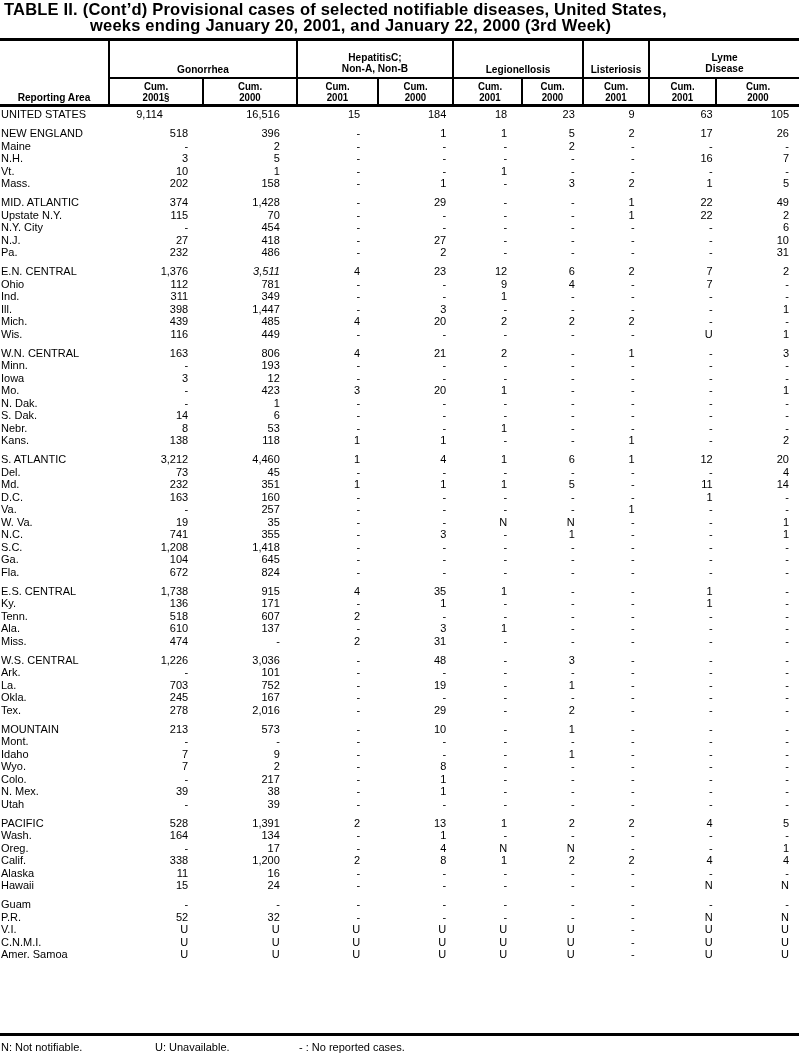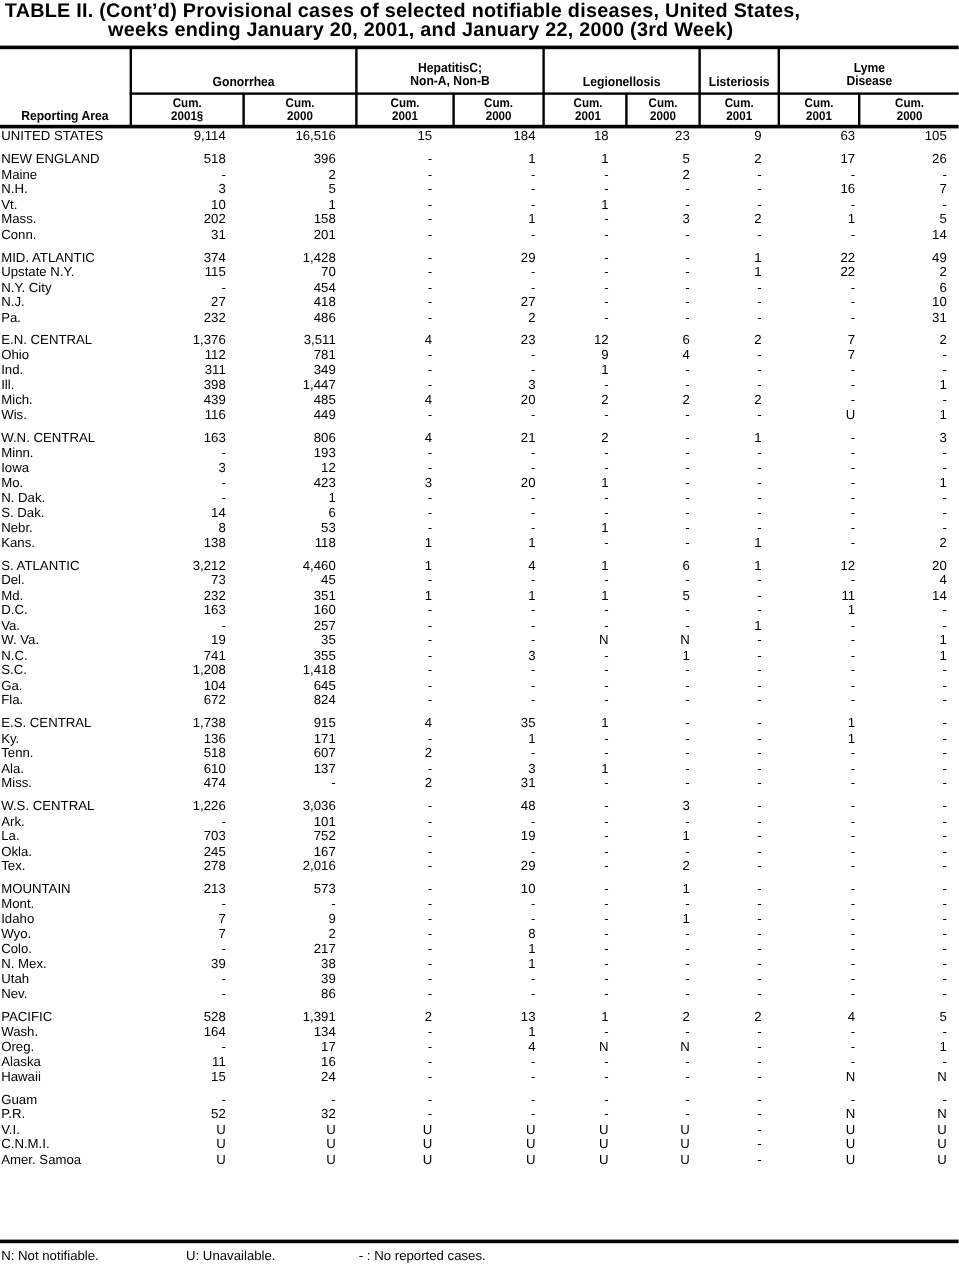--- a/index.html
+++ b/index.html
@@ -109,21 +109,21 @@
     <col style="width:74px">
       <col style="width:69px">
       <col style="width:56px">
       <col style="width:68px">
     <col style="width:70px">
       <col style="width:80px">
   </colgroup>
   <tbody id="tbody">
       <tr>
         <td class="area">UNITED STATES</td>
-        <td class="num" style="padding-right: 0px;">9,114</td>
+        <td class="num" style="padding-right: 0px; text-align: center;">9,114</td>
         <td class="num" style="padding-right: 5px;">16,516</td>
         <td class="num" style="padding-right: 10px;">15</td>
         <td class="num" style="padding-right: 0px;">184</td>
         <td class="num" style="padding-right: 10px;">18</td>
         <td class="num" style="padding-right: 0px;">23</td>
         <td class="num" style="padding-right: 10px;">9</td>
         <td class="num" style="padding-right: 4px;">63</td>
         <td class="num" style="padding-right: 10px;">105</td>
       </tr>
       <tr class="gap">
@@ -182,32 +182,20 @@
         <td class="num" style="padding-right: 0px;">202</td>
         <td class="num" style="padding-right: 5px;">158</td>
         <td class="num" style="padding-right: 10px;">-</td>
         <td class="num" style="padding-right: 0px;">1</td>
         <td class="num" style="padding-right: 10px;">-</td>
         <td class="num" style="padding-right: 0px;">3</td>
         <td class="num" style="padding-right: 10px;">2</td>
         <td class="num" style="padding-right: 4px;">1</td>
         <td class="num" style="padding-right: 10px;">5</td>
       </tr>
-      <tr>
-        <td class="area">Conn.</td>
-        <td class="num" style="padding-right: 0px;">31</td>
-        <td class="num" style="padding-right: 5px;">201</td>
-        <td class="num" style="padding-right: 10px;">-</td>
-        <td class="num" style="padding-right: 0px;">-</td>
-        <td class="num" style="padding-right: 10px;">-</td>
-        <td class="num" style="padding-right: 0px;">-</td>
-        <td class="num" style="padding-right: 10px;">-</td>
-        <td class="num" style="padding-right: 4px;">-</td>
-        <td class="num" style="padding-right: 10px;">14</td>
-      </tr>
       <tr class="gap">
         <td colspan="10"></td>
       </tr>
       <tr>
         <td class="area">MID. ATLANTIC</td>
         <td class="num" style="padding-right: 0px;">374</td>
         <td class="num" style="padding-right: 5px;">1,428</td>
         <td class="num" style="padding-right: 10px;">-</td>
         <td class="num" style="padding-right: 0px;">29</td>
         <td class="num" style="padding-right: 10px;">-</td>
@@ -263,21 +251,21 @@
         <td class="num" style="padding-right: 10px;">-</td>
         <td class="num" style="padding-right: 4px;">-</td>
         <td class="num" style="padding-right: 10px;">31</td>
       </tr>
       <tr class="gap">
         <td colspan="10"></td>
       </tr>
       <tr>
         <td class="area">E.N. CENTRAL</td>
         <td class="num" style="padding-right: 0px;">1,376</td>
-        <td class="num" style="padding-right: 5px;">3,511</td>
+        <td class="num" style="padding-right: 5px; font-style: italic;">3,511</td>
         <td class="num" style="padding-right: 10px;">4</td>
         <td class="num" style="padding-right: 0px;">23</td>
         <td class="num" style="padding-right: 10px;">12</td>
         <td class="num" style="padding-right: 0px;">6</td>
         <td class="num" style="padding-right: 10px;">2</td>
         <td class="num" style="padding-right: 4px;">7</td>
         <td class="num" style="padding-right: 10px;">2</td>
       </tr>
       <tr>
         <td class="area">Ohio</td>
@@ -767,32 +755,20 @@
         <td class="num" style="padding-right: 0px;">-</td>
         <td class="num" style="padding-right: 5px;">39</td>
         <td class="num" style="padding-right: 10px;">-</td>
         <td class="num" style="padding-right: 0px;">-</td>
         <td class="num" style="padding-right: 10px;">-</td>
         <td class="num" style="padding-right: 0px;">-</td>
         <td class="num" style="padding-right: 10px;">-</td>
         <td class="num" style="padding-right: 4px;">-</td>
         <td class="num" style="padding-right: 10px;">-</td>
       </tr>
-      <tr>
-        <td class="area">Nev.</td>
-        <td class="num" style="padding-right: 0px;">-</td>
-        <td class="num" style="padding-right: 5px;">86</td>
-        <td class="num" style="padding-right: 10px;">-</td>
-        <td class="num" style="padding-right: 0px;">-</td>
-        <td class="num" style="padding-right: 10px;">-</td>
-        <td class="num" style="padding-right: 0px;">-</td>
-        <td class="num" style="padding-right: 10px;">-</td>
-        <td class="num" style="padding-right: 4px;">-</td>
-        <td class="num" style="padding-right: 10px;">-</td>
-      </tr>
       <tr class="gap">
         <td colspan="10"></td>
       </tr>
       <tr>
         <td class="area">PACIFIC</td>
         <td class="num" style="padding-right: 0px;">528</td>
         <td class="num" style="padding-right: 5px;">1,391</td>
         <td class="num" style="padding-right: 10px;">2</td>
         <td class="num" style="padding-right: 0px;">13</td>
         <td class="num" style="padding-right: 10px;">1</td>
@@ -817,20 +793,32 @@
         <td class="area">Oreg.</td>
         <td class="num" style="padding-right: 0px;">-</td>
         <td class="num" style="padding-right: 5px;">17</td>
         <td class="num" style="padding-right: 10px;">-</td>
         <td class="num" style="padding-right: 0px;">4</td>
         <td class="num" style="padding-right: 10px;">N</td>
         <td class="num" style="padding-right: 0px;">N</td>
         <td class="num" style="padding-right: 10px;">-</td>
         <td class="num" style="padding-right: 4px;">-</td>
         <td class="num" style="padding-right: 10px;">1</td>
+      </tr>
+      <tr>
+        <td class="area">Calif.</td>
+        <td class="num" style="padding-right: 0px;">338</td>
+        <td class="num" style="padding-right: 5px;">1,200</td>
+        <td class="num" style="padding-right: 10px;">2</td>
+        <td class="num" style="padding-right: 0px;">8</td>
+        <td class="num" style="padding-right: 10px;">1</td>
+        <td class="num" style="padding-right: 0px;">2</td>
+        <td class="num" style="padding-right: 10px;">2</td>
+        <td class="num" style="padding-right: 4px;">4</td>
+        <td class="num" style="padding-right: 10px;">4</td>
       </tr>
       <tr>
         <td class="area">Alaska</td>
         <td class="num" style="padding-right: 0px;">11</td>
         <td class="num" style="padding-right: 5px;">16</td>
         <td class="num" style="padding-right: 10px;">-</td>
         <td class="num" style="padding-right: 0px;">-</td>
         <td class="num" style="padding-right: 10px;">-</td>
         <td class="num" style="padding-right: 0px;">-</td>
         <td class="num" style="padding-right: 10px;">-</td>

